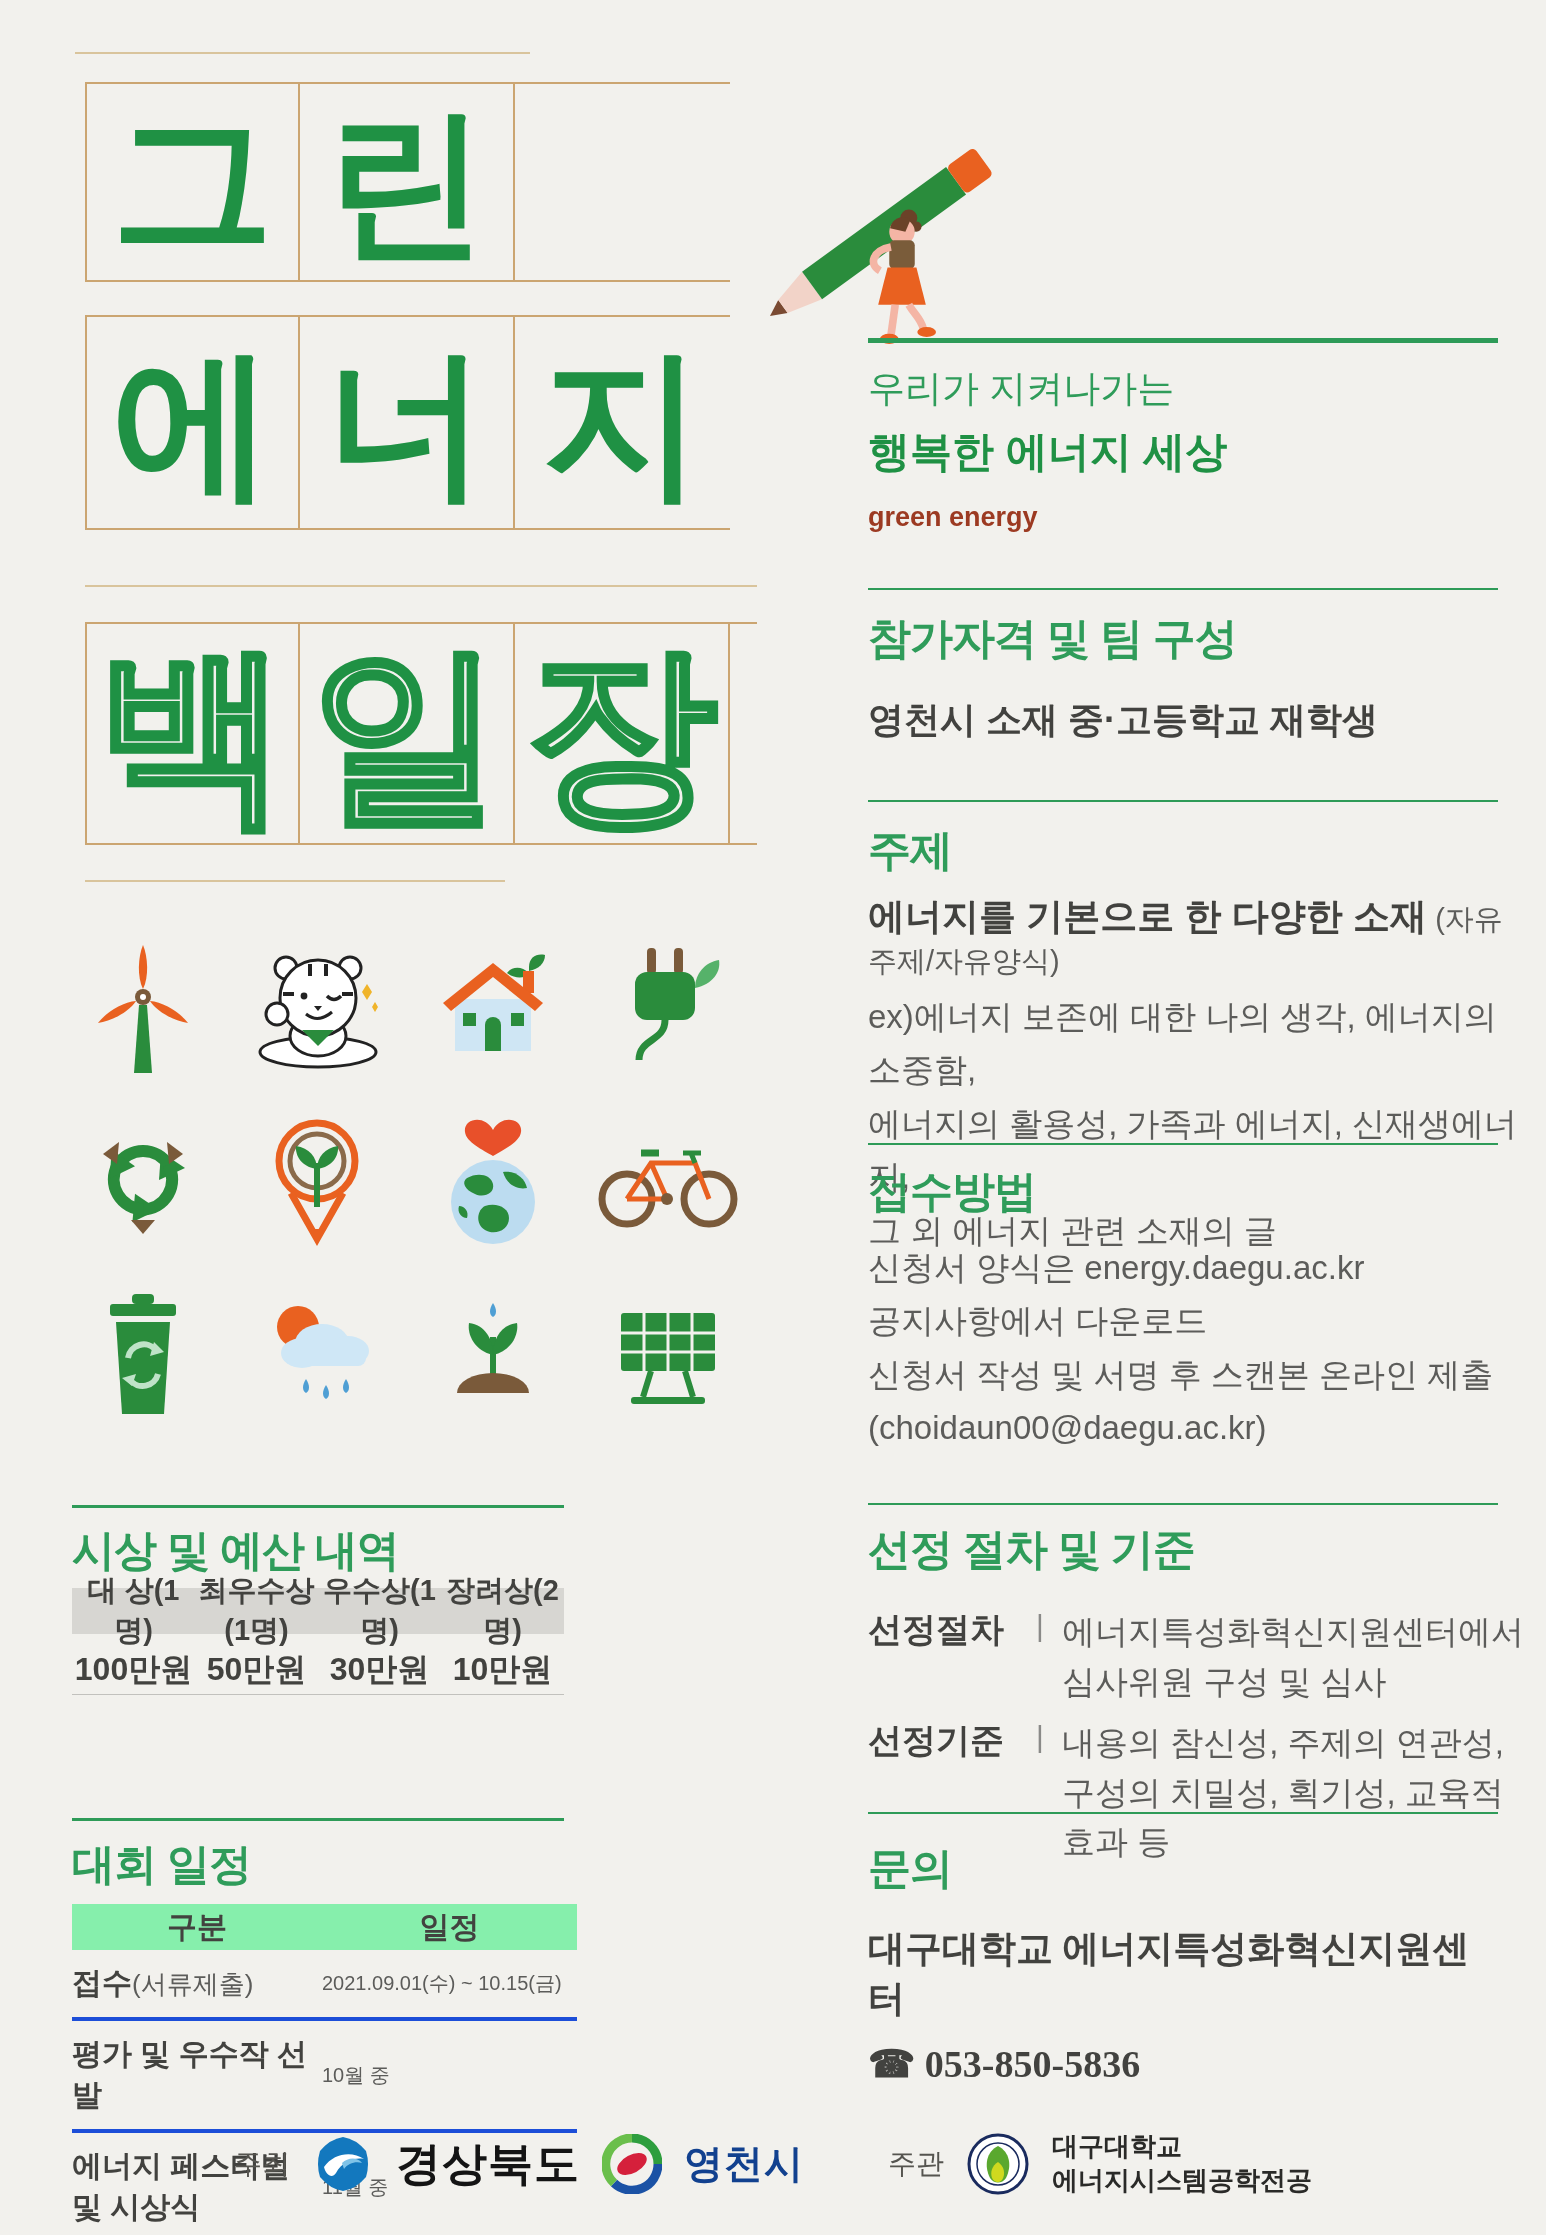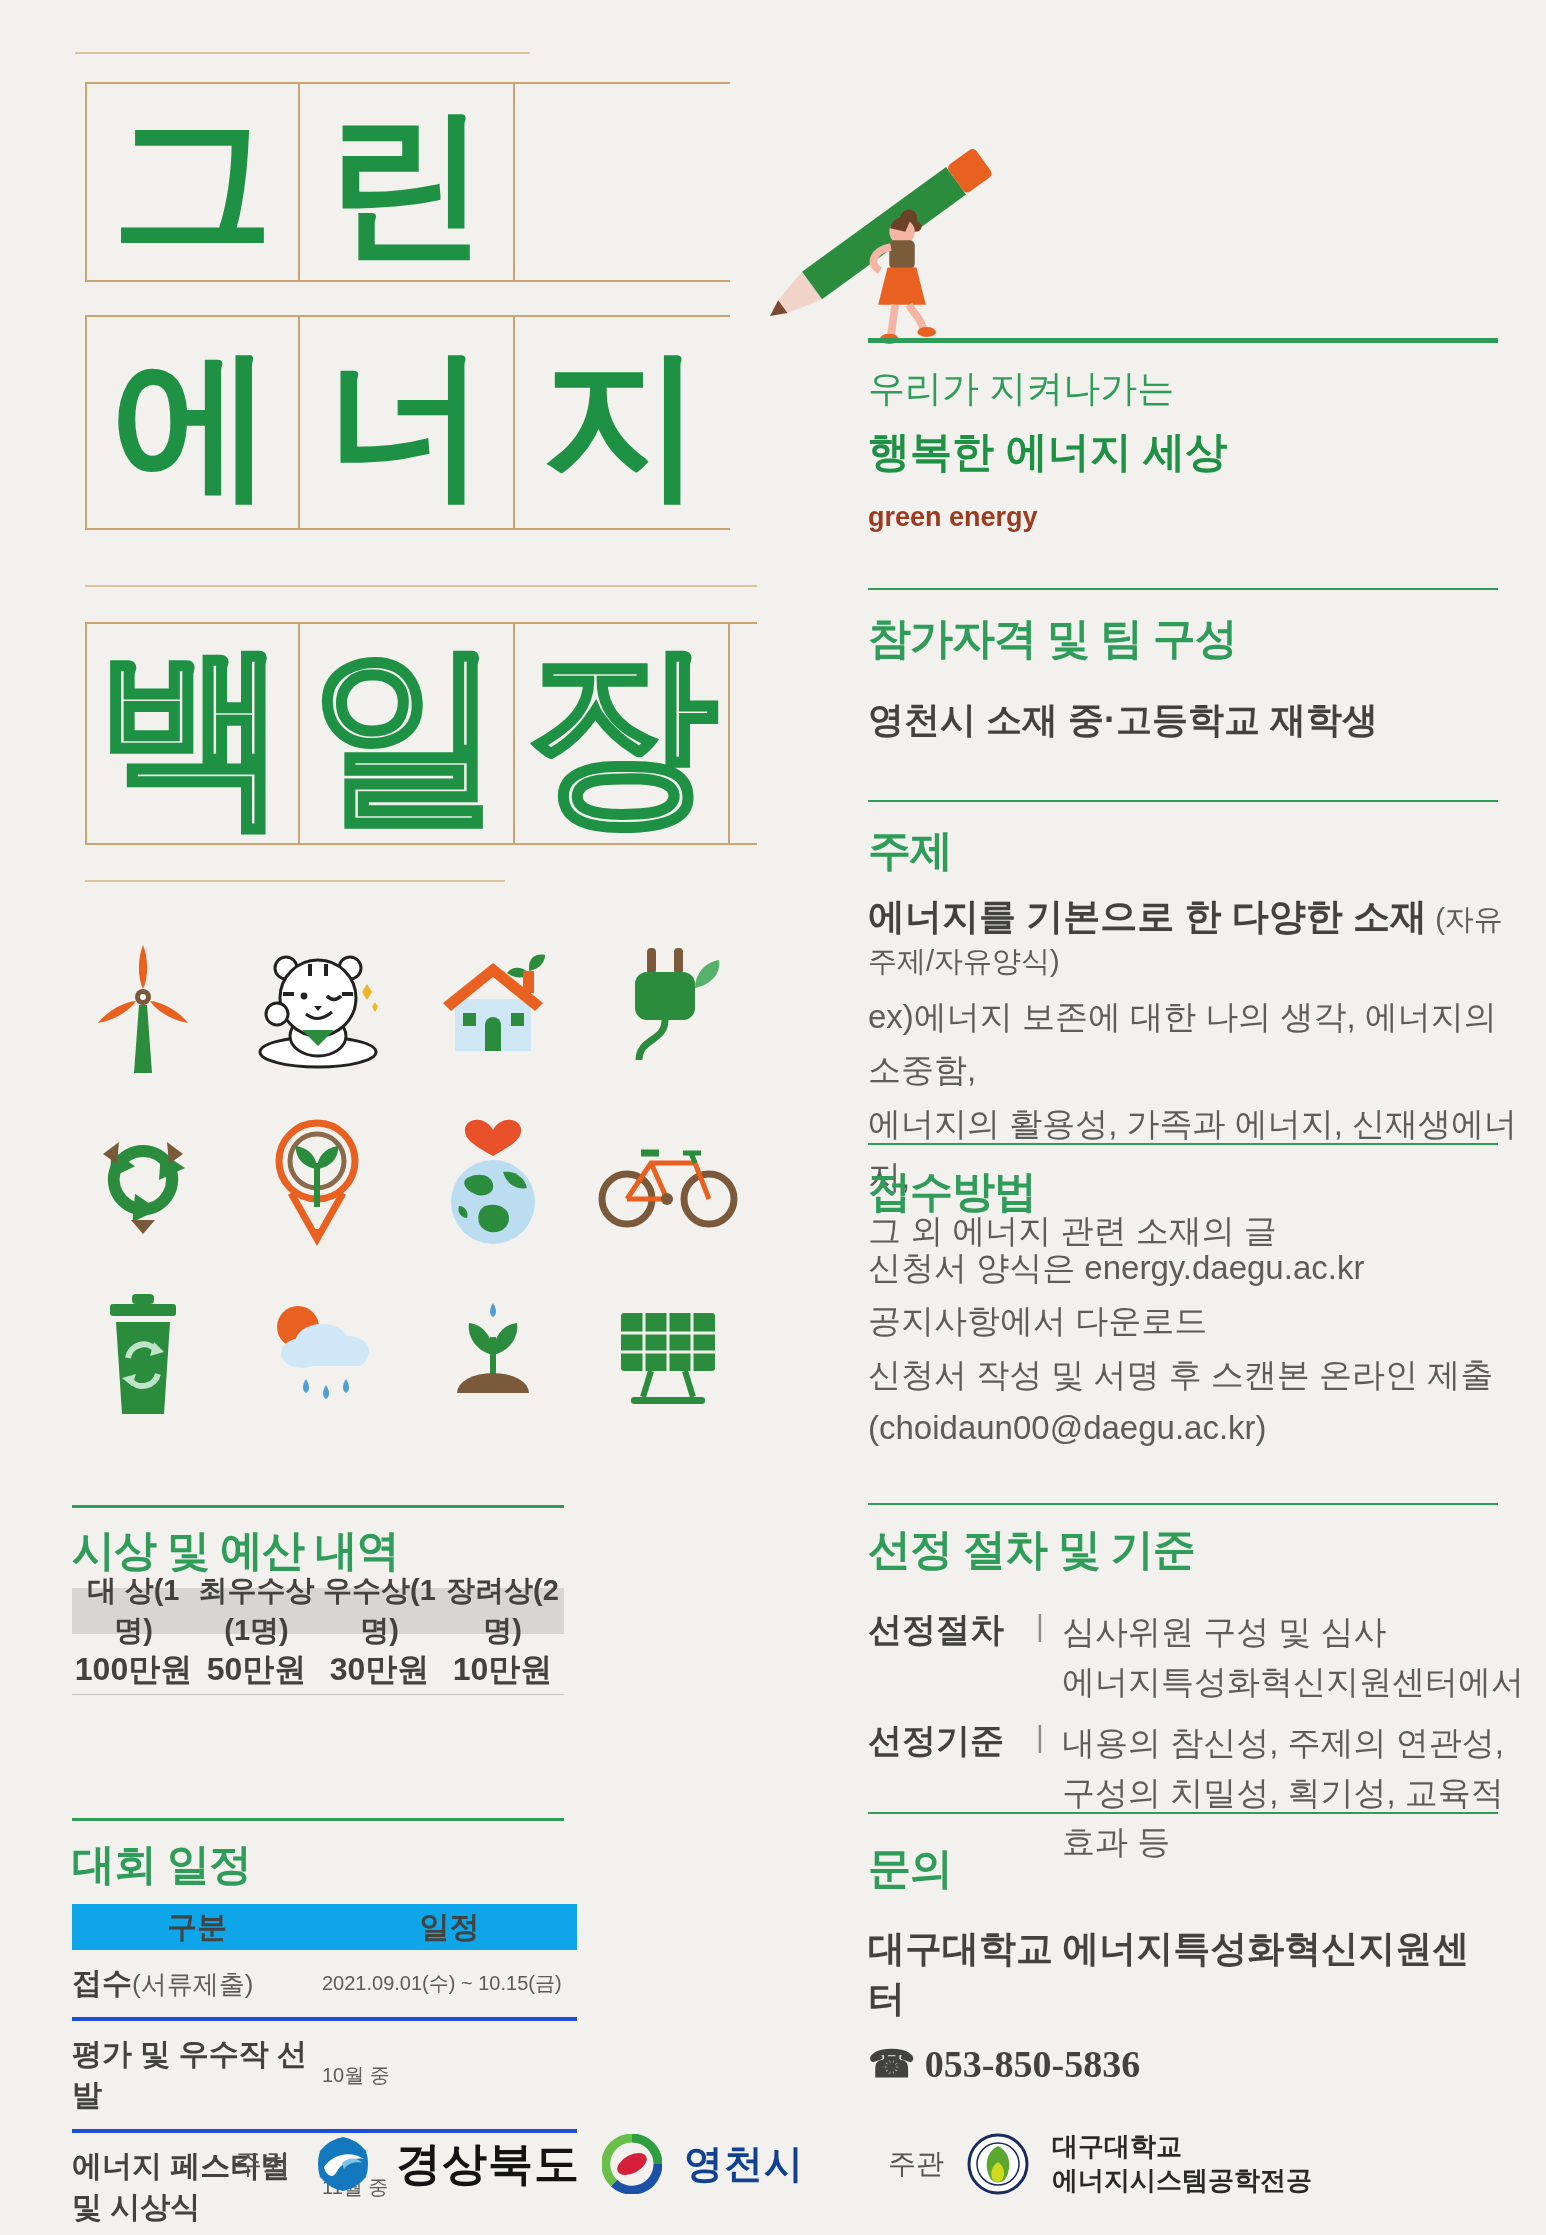--- a/index.html
+++ b/index.html
@@ -50,21 +50,21 @@
 
   
   .lgreen-line { position:absolute; background:#2e9b58; height:3px; }
   .award-bar { position:absolute; display:flex; background:#d7d6d2; }
   .award-bar div { flex:1; text-align:center; font-size:29px; font-weight:800; color:#42423f;
                    display:flex; align-items:center; justify-content:center; }
   .award-vals { position:absolute; display:flex; }
   .award-vals div { flex:1; text-align:center; font-size:32px; font-weight:800; color:#42423f; }
   .thin-line { position:absolute; height:1px; background:#c2c1bd; }
   .sched { position:absolute; }
-  .sched-head-row { display:flex; background:#0ea5e9; height:46px; align-items:center; }
+  .sched-head-row { display:flex; background:#86efac; height:46px; align-items:center; }
   .sched-head-row span { font-size:30px; font-weight:800; color:#42423f; text-align:center; }
   .sched-row { display:flex; align-items:center; padding:13px 0; border-bottom:4px solid #1d4ed8; }
   .sched-row:last-child { border-bottom:1px solid #bfbeba; }
   .sched-c1 { width:250px; flex:none; font-size:30px; font-weight:800; color:#42423f; }
   .sched-note { font-size:26px; font-weight:400; color:#5c5c5a; }
   .sched-c2 { font-size:20px; color:#5c5c5a; }
 
   
   .icons {
     position:absolute; display:grid;
@@ -183,22 +183,22 @@
     </div>
   </div>
 
   <div class="divider" style="left:868px; top:1503px; width:630px;"></div>
   <div class="abs" style="left:868px; top:1521px; width:660px;">
     <div class="sec-h">선정 절차 및 기준</div>
     <div class="sel-row" style="margin-top:28px;">
       <span class="sel-label">선정절차</span>
       <span class="sel-bar">|</span>
       <span class="sel-lines">
+        <div>에너지특성화혁신지원센터에서</div>
         <div>심사위원 구성 및 심사</div>
-        <div>에너지특성화혁신지원센터에서</div>
       </span>
     </div>
     <div class="sel-row" style="margin-top:12px;">
       <span class="sel-label">선정기준</span>
       <span class="sel-bar">|</span>
       <span class="sel-lines">
         <div>내용의 참신성, 주제의 연관성,</div>
         <div>구성의 치밀성, 획기성, 교육적 효과 등</div>
       </span>
     </div>

